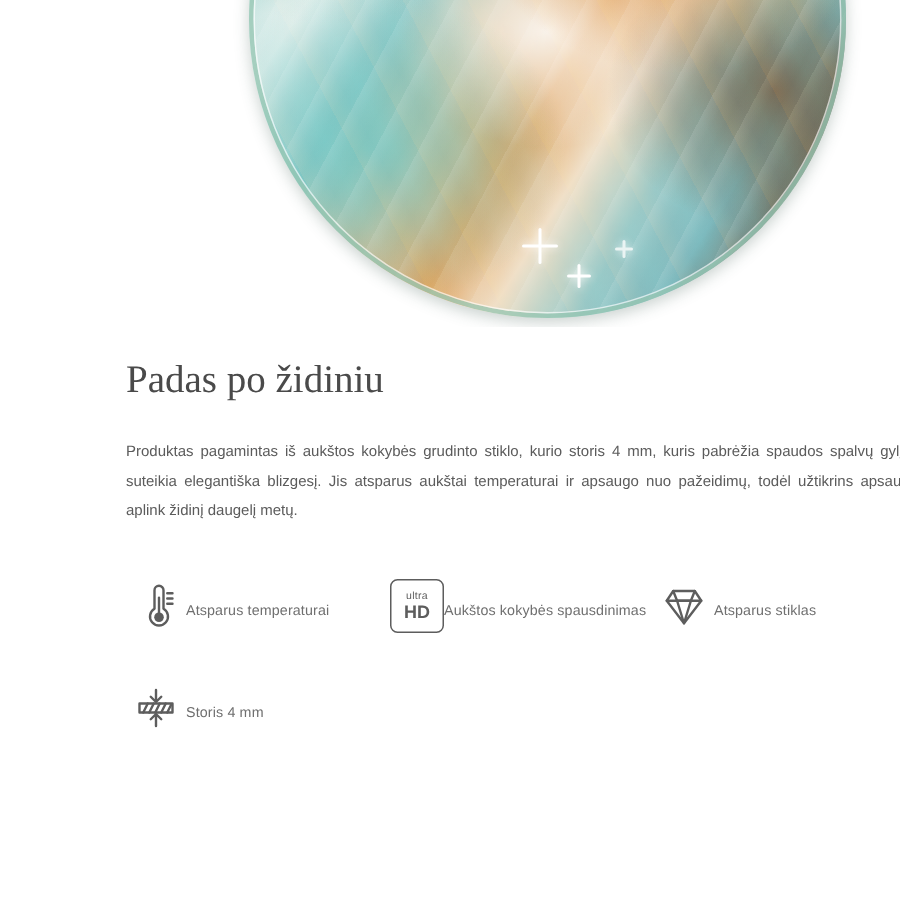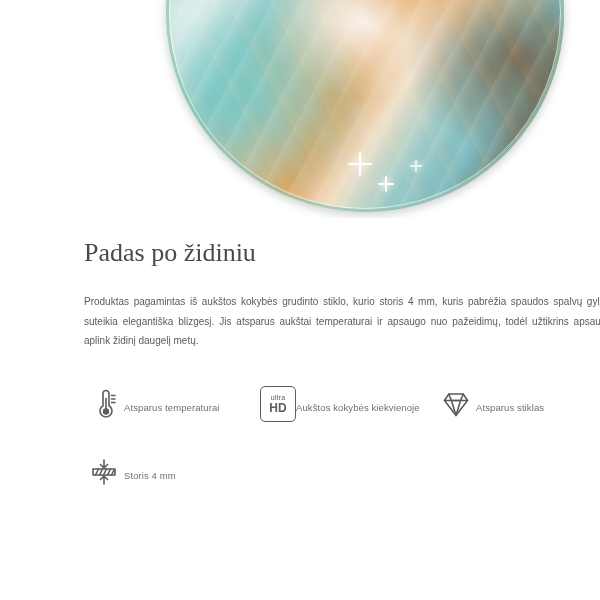--- a/index.html
+++ b/index.html
@@ -235,21 +235,21 @@
         <span class="feature-label">Atsparus temperaturai</span>
       </div>
 
       <div class="feature">
         <span class="feature-icon">
           <span class="ultrahd-box">
             <span class="u1">ultra</span>
             <span class="u2">HD</span>
           </span>
         </span>
-        <span class="feature-label">Aukštos kokybės kiekvienoje</span>
+        <span class="feature-label">Aukštos kokybės spausdinimas</span>
       </div>
 
 
       <div class="feature">
         <span class="feature-icon">
           <svg width="40" height="40" viewBox="0 0 40 40" aria-hidden="true">
             <path class="ico-stroke" d="M8.5 16.5h23L20 31.5z"></path>
             <path class="ico-stroke" d="M8.5 16.5l4.3-6.5h14.4l4.3 6.5"></path>
             <path class="ico-stroke" d="M12.8 10l2.6 6.5L20 31.5l4.6-15L27.2 10"></path>
             <path class="ico-stroke" d="M15.4 16.5h9.2"></path>

